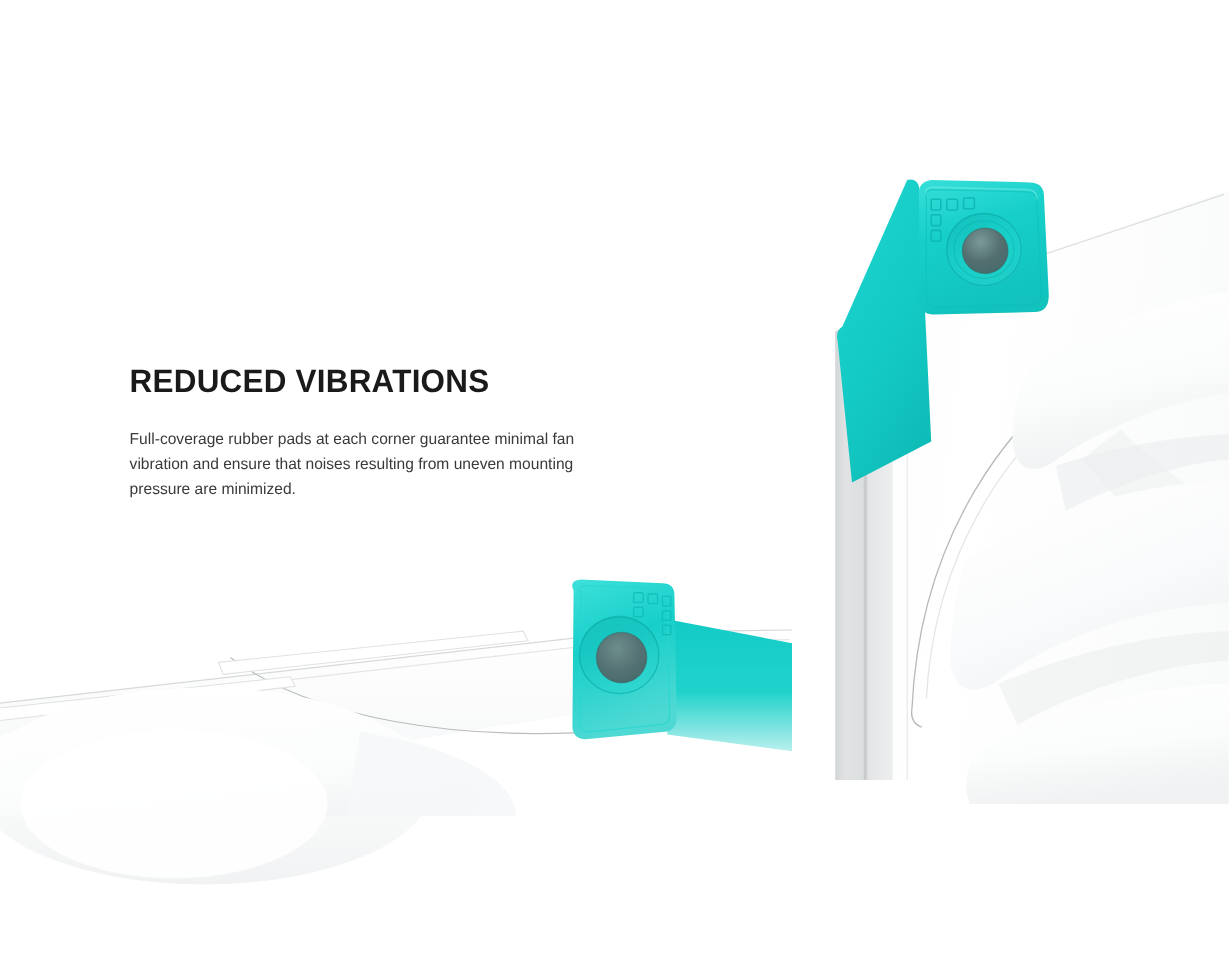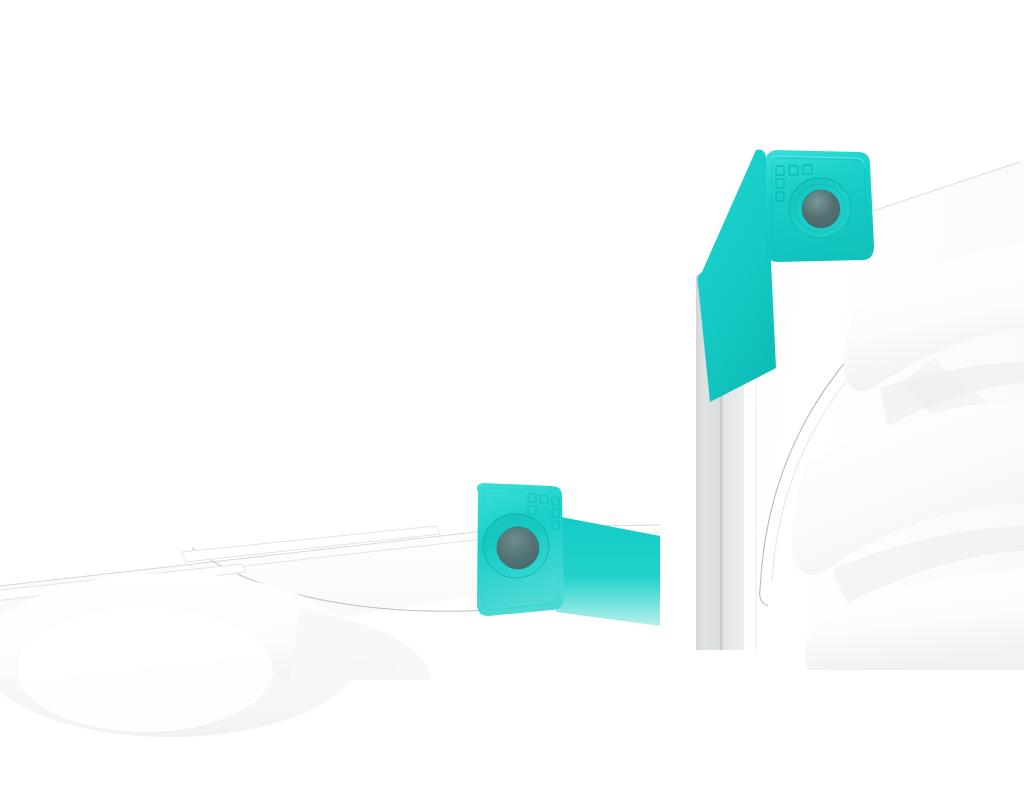--- a/index.html
+++ b/index.html
@@ -254,14 +254,18 @@
           <rect x="96" y="36" width="8" height="9" rx="1"></rect>
           <rect x="109" y="36" width="9" height="9" rx="1"></rect>
           <rect x="123" y="35" width="9" height="9" rx="1"></rect>
           <rect x="96" y="49" width="8" height="9" rx="1"></rect>
           <rect x="96" y="62" width="8" height="9" rx="1"></rect>
         </g>
       </g>
     </svg>
   </div>
 
+  <div class="text-block">
+    <h1 class="headline">REDUCED VIBRATIONS</h1>
+    <p class="body-copy">Full-coverage rubber pads at each corner guarantee minimal fan vibration and ensure that noises resulting from uneven mounting pressure are minimized.</p>
+  </div>
 
 </div>
 
 </body></html>

